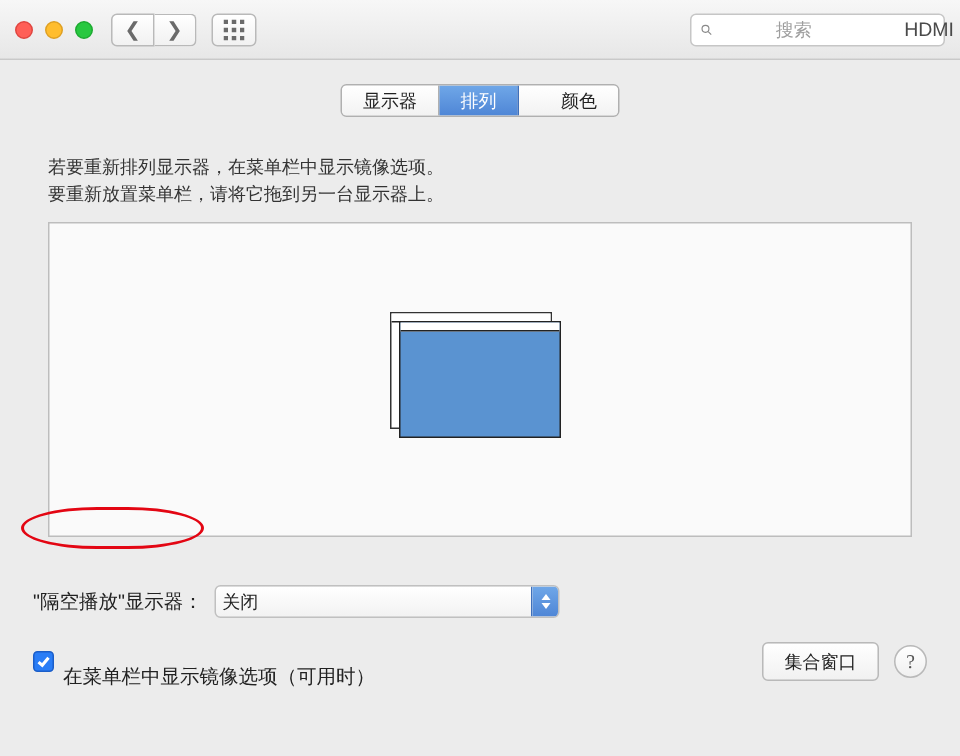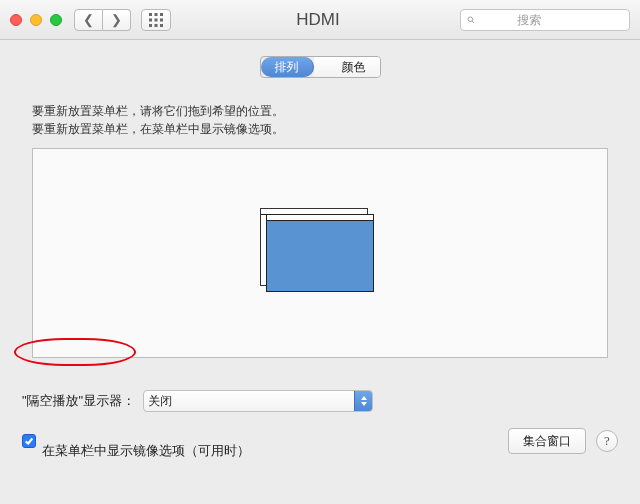--- a/index.html
+++ b/index.html
@@ -40,22 +40,22 @@
   .segbtn:last-child { border-radius: 0 4px 4px 0; border-left:none;}
   .apps {
     margin-left: 10px;
     height:22px; width:30px;
     border:1px solid #b9b9b9; border-radius:4px;
     background: linear-gradient(#ffffff,#f1f1f1);
     display:inline-flex; align-items:center; justify-content:center;
   }
   .apps svg { width:14px; height:14px; }
   .title-center {
-    position: absolute; left: 0; right:4px; text-align:center;
-    font-size: 17px; color:#4a4a4a; pointer-events:none;
+    position: absolute; left: 0; right:4px; text-align:right;
+    font-size: 13px; color:#4a4a4a; pointer-events:none;
   }
   .search {
     margin-left:auto;
     width:170px; height:22px;
     border:1px solid #c6c6c6; border-radius:4px;
     background:#fff;
     display:flex; align-items:center; padding:0 6px; color:#999;gap:36px;
   }
   .search svg { width:12px;height:12px; margin-right:4px; fill:#888;}
   .search input{ border:none; outline:none; width:100%; font-size:12px; background:transparent;}
@@ -68,21 +68,21 @@
   .tabseg { display:flex; height:22px; border-radius:4px; overflow:hidden; border:1px solid #b0b0b0;}
   .tabseg div {
     padding: 2px 14px; font-size:12px;
     background:linear-gradient(#ffffff,#f2f2f2);
     border-right:1px solid #b0b0b0;
     display:flex; align-items:center;
   }
   .tabseg div:last-child{border-right:none;padding-left:28px;}
   .tabseg .active {
     background: linear-gradient(#6fa7e8,#4f86d6);
-    color:#fff; border-right-color:#3f70bb;border-radius:10px;
+    color:#fff; border-right-color:#3f70bb;
   }
 
   .panel {
     margin: 10px 18px 14px;
     padding: 14px 14px 18px;
     background:#ececec;
   }
   .instr { font-size:12px; color:#333; line-height:1.5;}
   .arrangebox {
     margin-top:10px;
@@ -185,29 +185,30 @@
     <svg viewBox="0 0 16 16">
         <circle cx="6.5" cy="6.5" r="4.5" fill="none" stroke="#888" stroke-width="1.5"></circle>
         <line x1="10" y1="10" x2="14" y2="14" stroke="#888" stroke-width="1.5"></line>
       </svg>
     <input type="text" placeholder="搜索" style="">
   </div>
 </div>
 
 <div class="tabs">
   <div class="tabseg">
+    <div>显示器</div>
     <div class="active">排列</div>
     <div>颜色</div>
   </div>
 </div>
 
 <div class="panel" style="position:relative;">
   <div class="instr">
-    <div>要重新放置菜单栏，请将它们拖到希望的位置。</div>
-    <div>要重新放置菜单栏，在菜单栏中显示镜像选项。</div>
+    <div>若要重新排列显示器，在菜单栏中显示镜像选项。</div>
+    <div>要重新放置菜单栏，请将它拖到另一台显示器上。</div>
   </div>
   <div class="arrangebox">
     <div class="dispstack">
       <div class="disp back">
         <div class="menubar"></div>
       </div>
       <div class="disp" style="position:relative;">
         <div class="menubar"></div>
       </div>
     </div>

